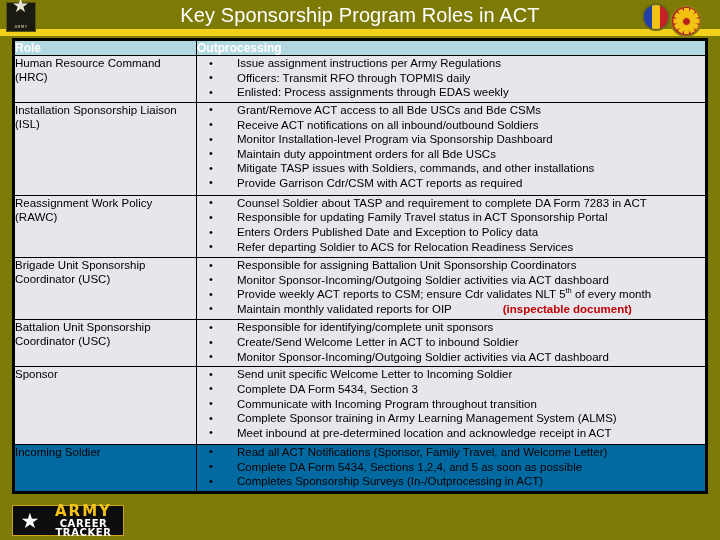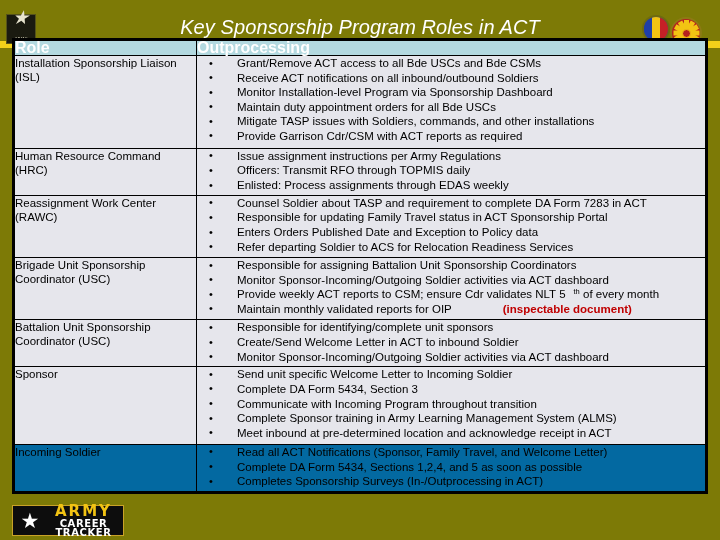--- a/index.html
+++ b/index.html
@@ -13,24 +13,23 @@
 
   #slide {
     position: relative;
     width: 720px; height: 540px;
     background: #7d7a06;
   }
 
   
   .banner {
     position: absolute;
-    left: 0; top: 12px;
+    left: 0; top: 0;
     width: 720px; height: 24px;
     background: #7d7a06;
-    font-style: italic;
   }
   .banner-underline {
     position: absolute;
     left: 0; top: 29px;
     width: 720px; height: 7px;
     background: #f2d11a;
   }
   .slide-title {
     position: absolute;
     left: 90px; top: 3px;
@@ -145,21 +144,21 @@
     border: 1px solid #000000;
     vertical-align: top;
     padding: 0;
   }
 
   thead th {
     background: #b3d9e0;
     height: 15px;
     padding: 0 0 0 4px;
     text-align: left;
-    font-size: 16px;
+    font-size: 12px;
     font-weight: bold;
     color: #ffffff;
     line-height: 14px;
     white-space: nowrap;
   }
 
   td.role-cell {
     background: #e6e6ec;
     padding: 2px 3px 3px 5px;
     font-size: 11.5px;
@@ -188,21 +187,21 @@
     white-space: nowrap;
   }
   ul.bullets li::before {
     content: "\2022";
     position: absolute;
     left: 12px; top: -0.5px;
     font-size: 11px;
     color: #000;
   }
   .redtxt { color: #c00000; font-weight: bold; }
-  sup { font-size: 7.5px; vertical-align: super; line-height: 0; margin-left: 8px; }
+  sup { font-size: 7.5px; vertical-align: super; line-height: 0; }
 
   
   .act-logo {
     position: absolute;
     left: 12px; bottom: 4px;
     width: 112px; height: 31px;
     background: #0d0d0d;
     border: 1px solid #c9a227;
     display: flex;
     align-items: center;
@@ -275,46 +274,46 @@
         </colgroup>
       <thead>
         <tr>
           <th>Role</th>
           <th>Outprocessing</th>
         </tr>
       </thead>
       <tbody>
 
         <tr>
+          <td class="role-cell">Human Resource Command (HRC)</td>
+          <td class="resp-cell">
+            <ul class="bullets">
+              <li>Issue assignment instructions per Army Regulations</li>
+              <li>Officers:  Transmit RFO through TOPMIS daily</li>
+              <li>Enlisted:  Process assignments through EDAS weekly</li>
+            </ul>
+          </td>
+        </tr>
+
+        <tr>
           <td class="role-cell">Installation Sponsorship Liaison (ISL)</td>
           <td class="resp-cell">
             <ul class="bullets">
               <li>Grant/Remove ACT access to all Bde USCs and Bde CSMs</li>
               <li>Receive ACT notifications on all inbound/outbound Soldiers</li>
               <li>Monitor Installation-level Program via Sponsorship Dashboard</li>
               <li>Maintain duty appointment orders for all Bde USCs</li>
               <li>Mitigate TASP issues with Soldiers, commands, and other installations</li>
               <li>Provide Garrison Cdr/CSM with ACT reports as required</li>
             </ul>
           </td>
         </tr>
 
         <tr>
-          <td class="role-cell">Human Resource Command (HRC)</td>
-          <td class="resp-cell">
-            <ul class="bullets">
-              <li>Issue assignment instructions per Army Regulations</li>
-              <li>Officers:  Transmit RFO through TOPMIS daily</li>
-              <li>Enlisted:  Process assignments through EDAS weekly</li>
-            </ul>
-          </td>
-        </tr>
-
-        <tr>
-          <td class="role-cell">Reassignment Work Center (RAWC)</td>
+          <td class="role-cell">Reassignment Work Policy (RAWC)</td>
           <td class="resp-cell">
             <ul class="bullets">
               <li>Counsel Soldier about TASP and requirement to complete DA Form 7283 in ACT</li>
               <li>Responsible for updating Family Travel status in ACT Sponsorship Portal</li>
               <li>Enters Orders Published Date and Exception to Policy data</li>
               <li>Refer departing Soldier to ACS for  Relocation Readiness Services</li>
             </ul>
           </td>
         </tr>
 

